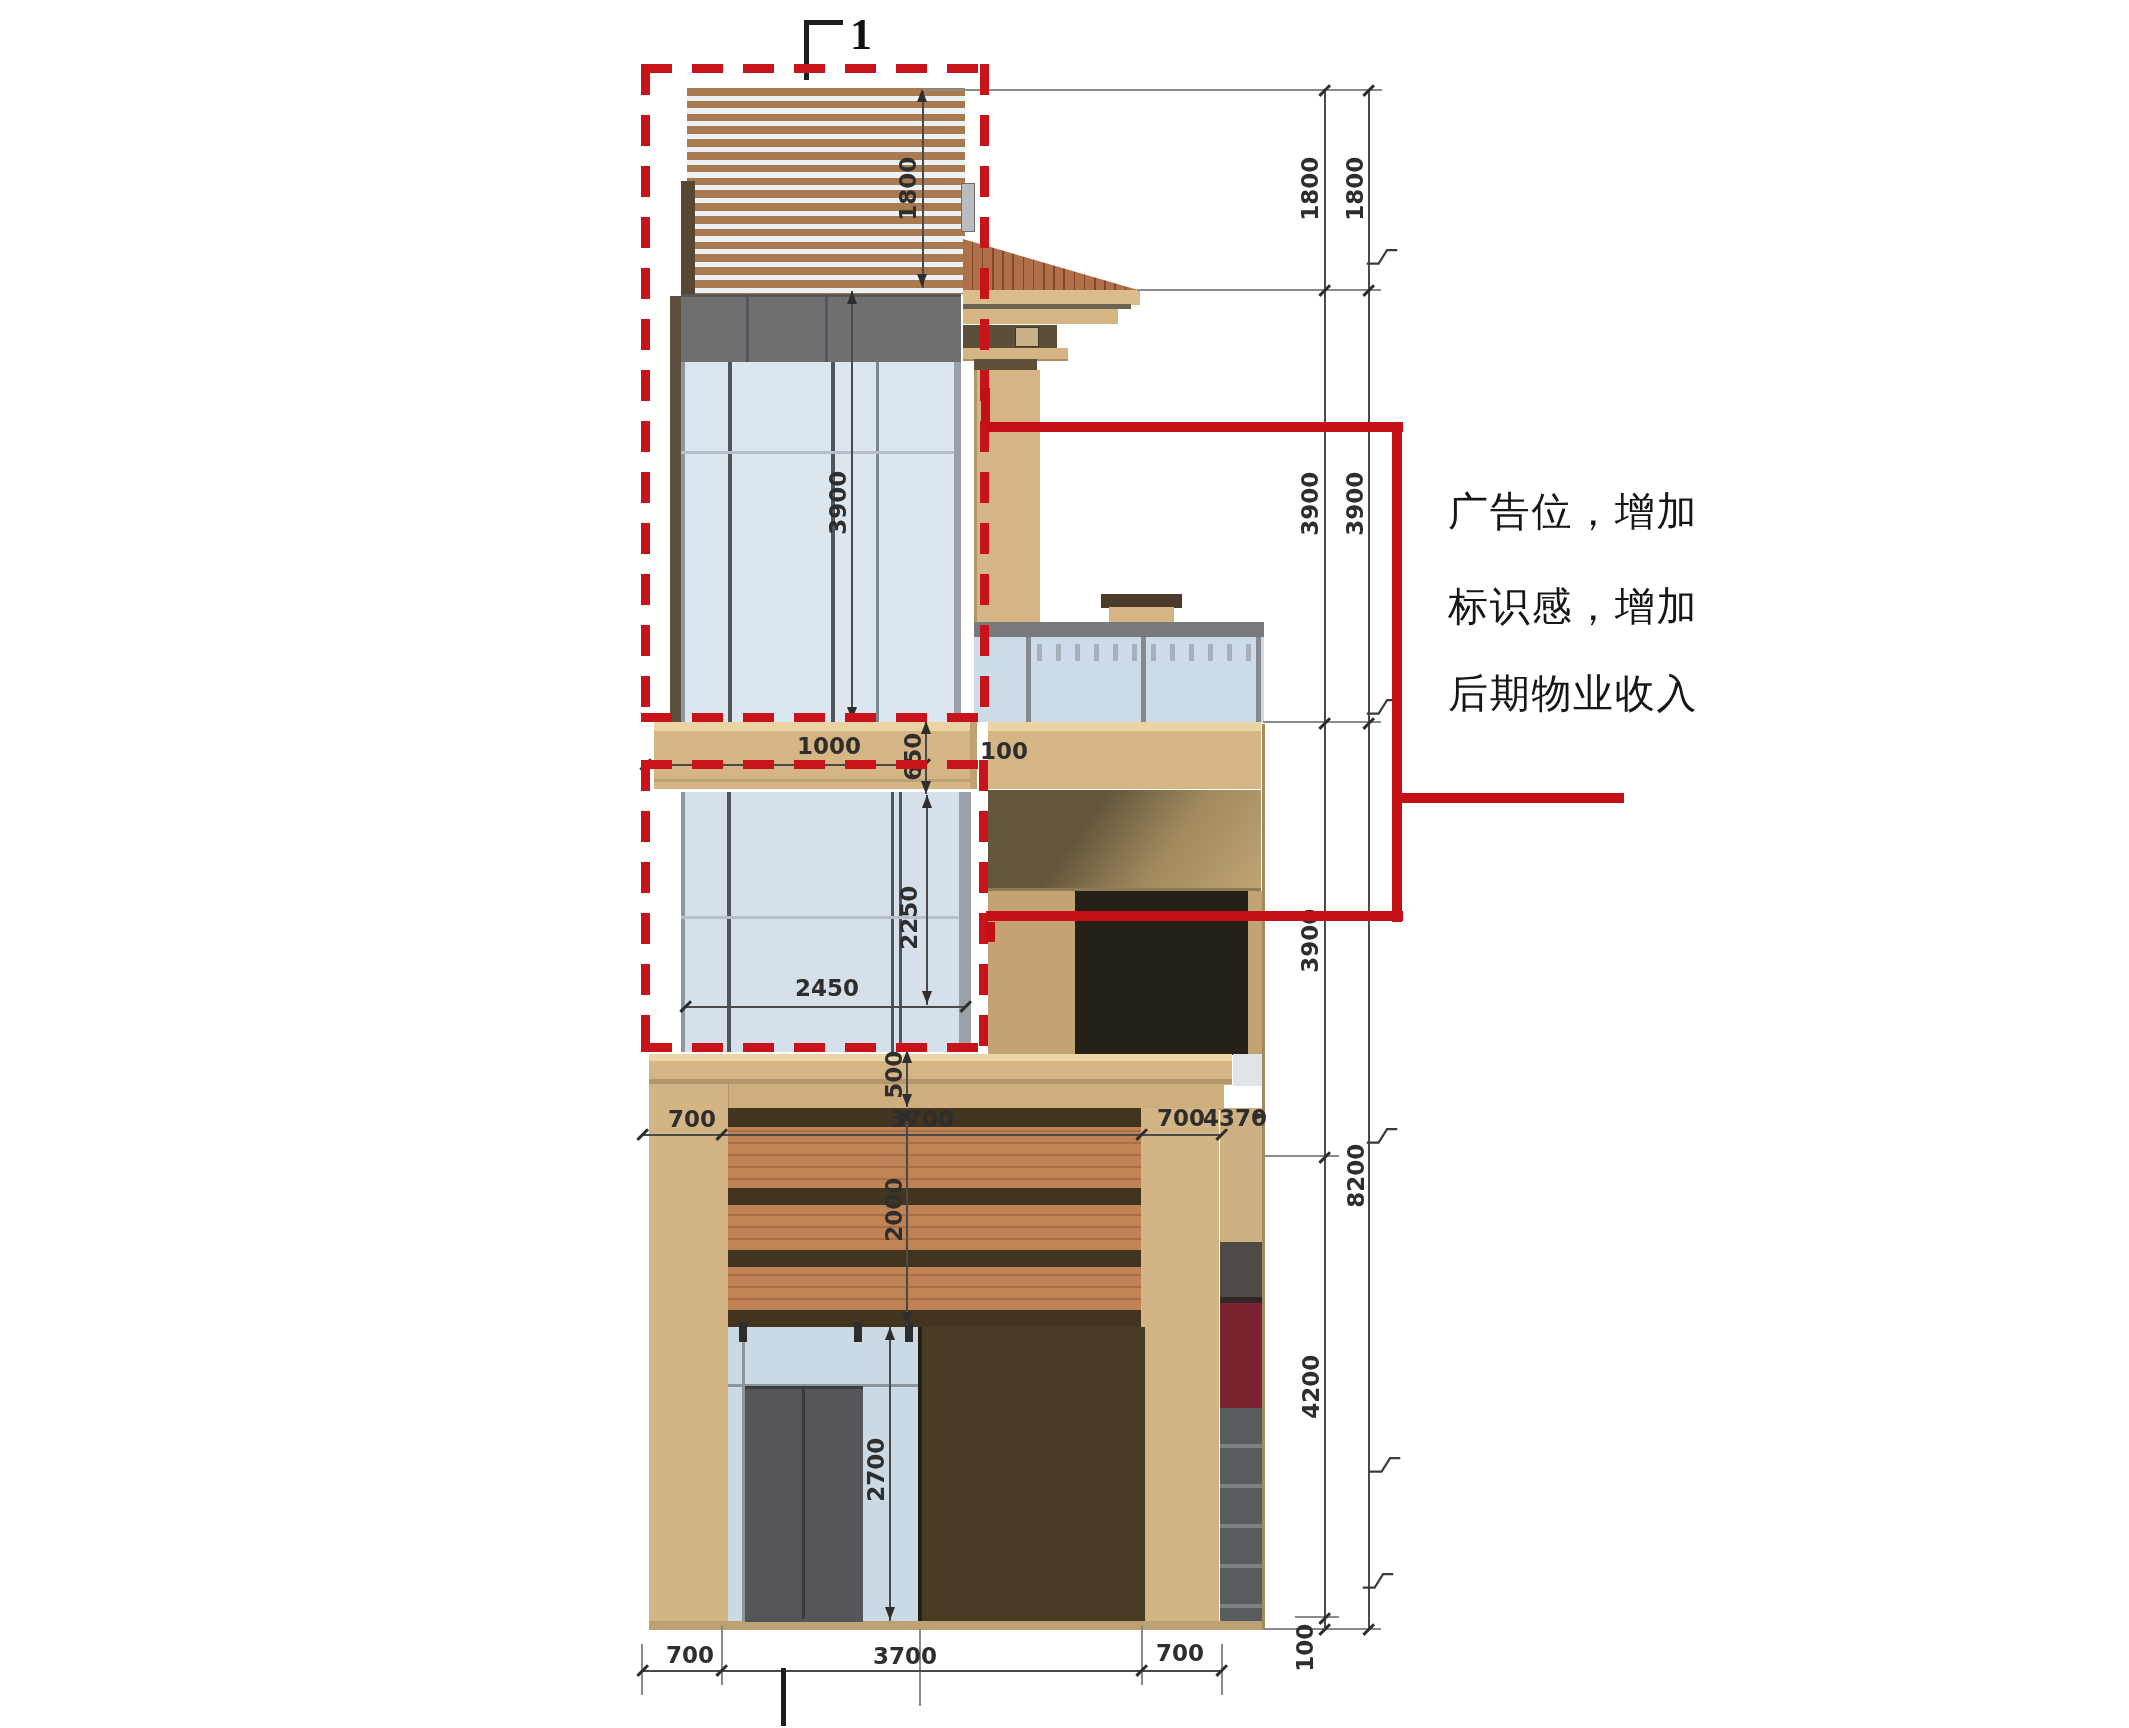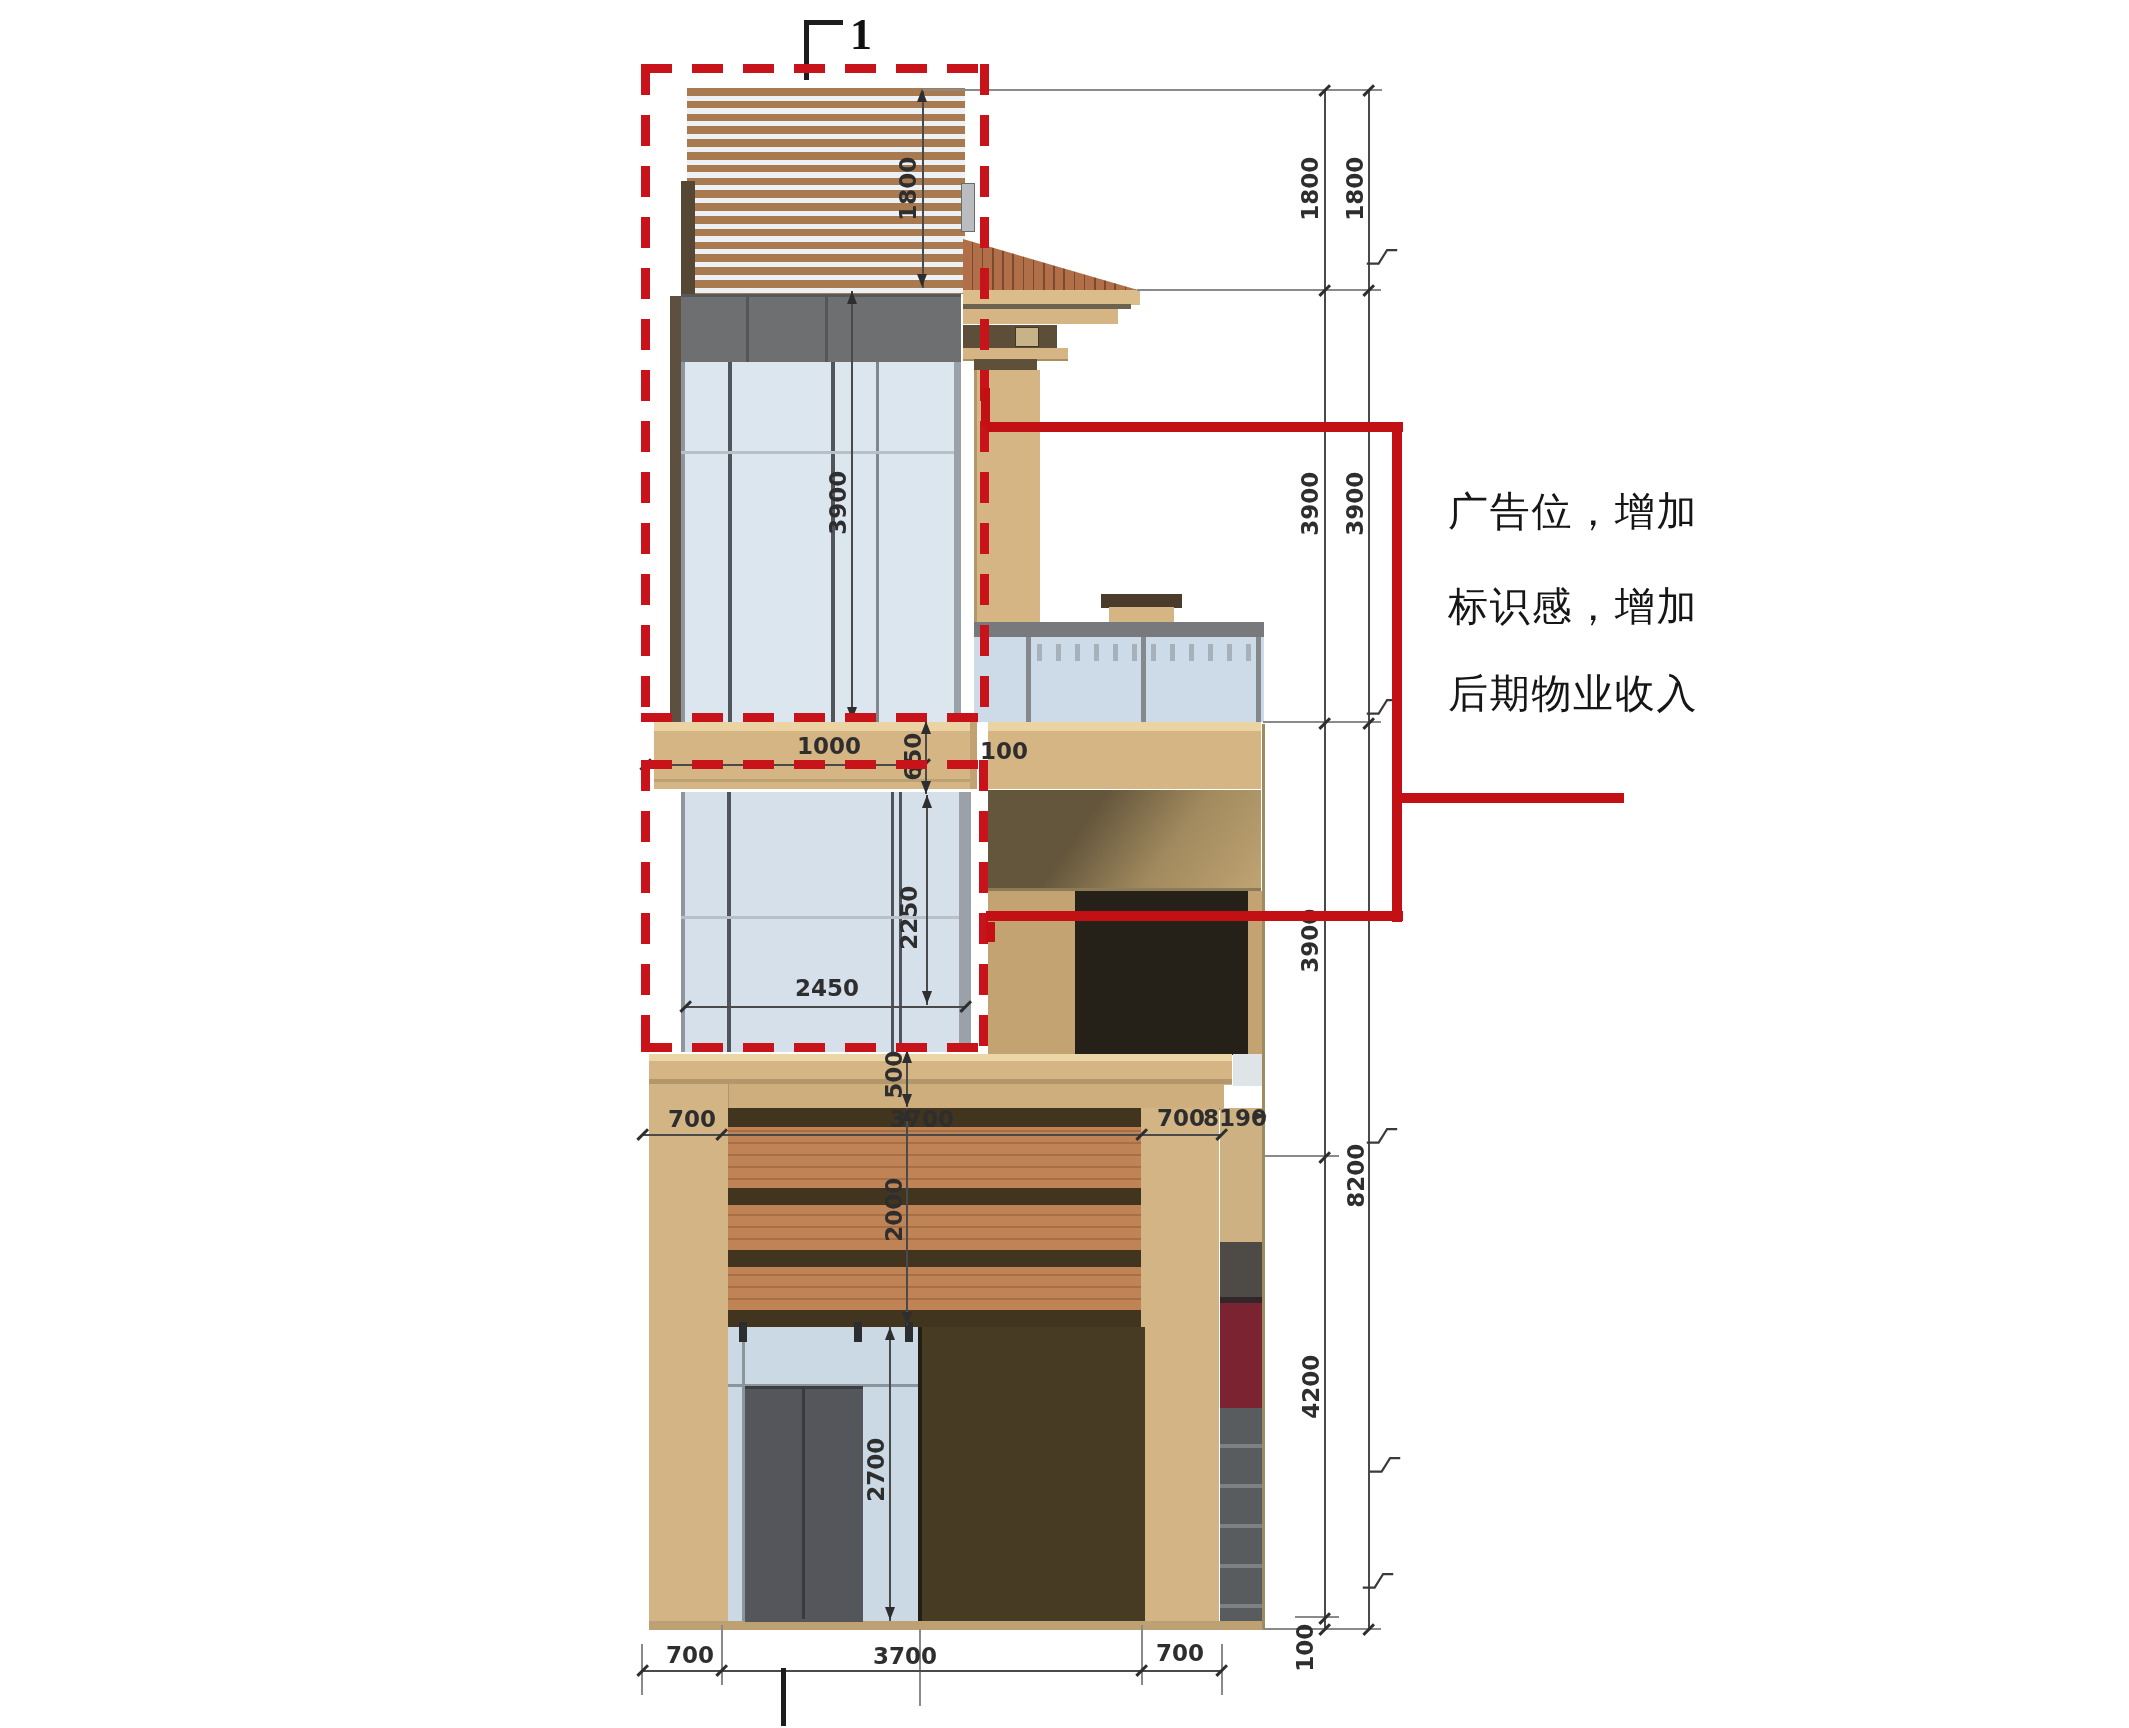--- a/index.html
+++ b/index.html
@@ -233,21 +233,21 @@
   <div class="dimv" style="left:834px;top:1062px;">500</div>
 
   <div class="dl" style="left:642px;top:1134px;width:579px;height:1.7px;"></div>
   <div class="tick" style="left:635px;top:1133px;"></div>
   <div class="tick" style="left:714px;top:1133px;"></div>
   <div class="tick" style="left:1134px;top:1133px;"></div>
   <div class="tick" style="left:1214px;top:1133px;"></div>
   <div class="dim" style="left:641px;top:1106px;">700</div>
   <div class="dim" style="left:871px;top:1106px;">3700</div>
   <div class="dim" style="left:1130px;top:1105px;">700</div>
-  <div class="dim" style="left:1184px;top:1105px;">8190</div>
+  <div class="dim" style="left:1184px;top:1105px;">4370</div>
   <div class="arr" style="left:1254px;top:1112px;border-top:4.3px solid transparent;border-bottom:4.3px solid transparent;border-left:13.6px solid #2e2e2e;"></div>
 
   <div class="dl" style="left:906px;top:1108px;width:1.7px;height:217px;"></div>
   <div class="arr up" style="left:902px;top:1108px;"></div>
   <div class="arr down" style="left:902px;top:1312px;"></div>
   <div class="dimv" style="left:834px;top:1197px;">2000</div>
 
   <div class="dl" style="left:889px;top:1327px;width:1.7px;height:294px;"></div>
   <div class="arr up" style="left:885px;top:1327px;"></div>
   <div class="arr down" style="left:885px;top:1607px;"></div>

